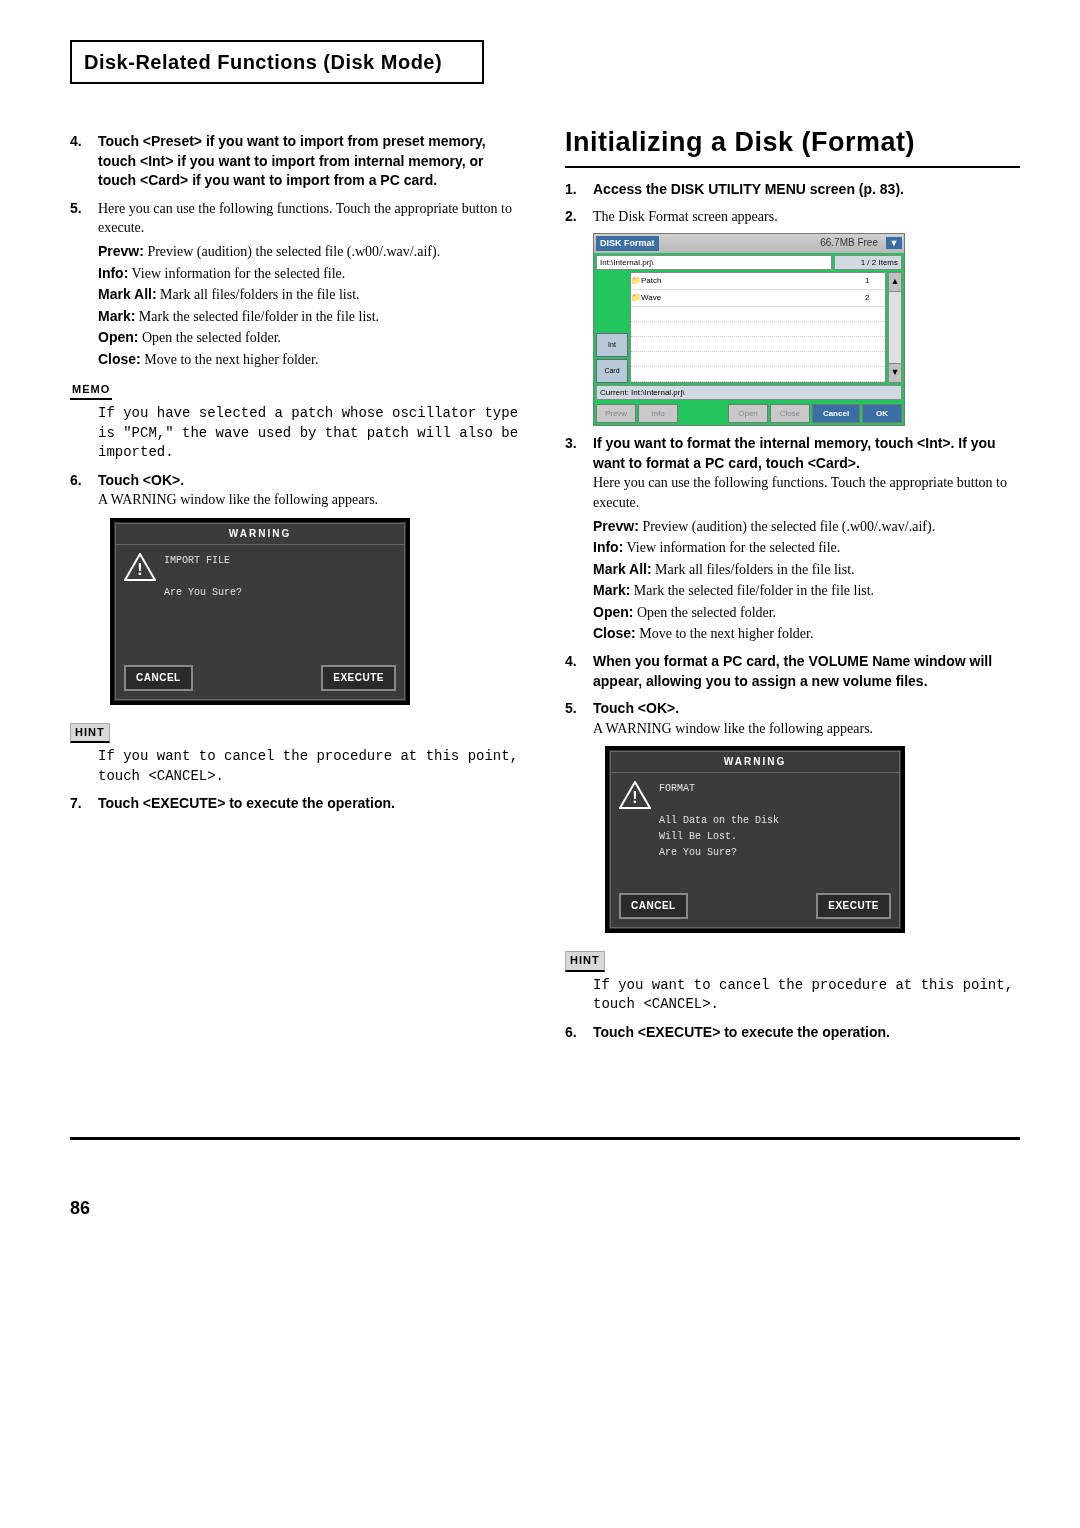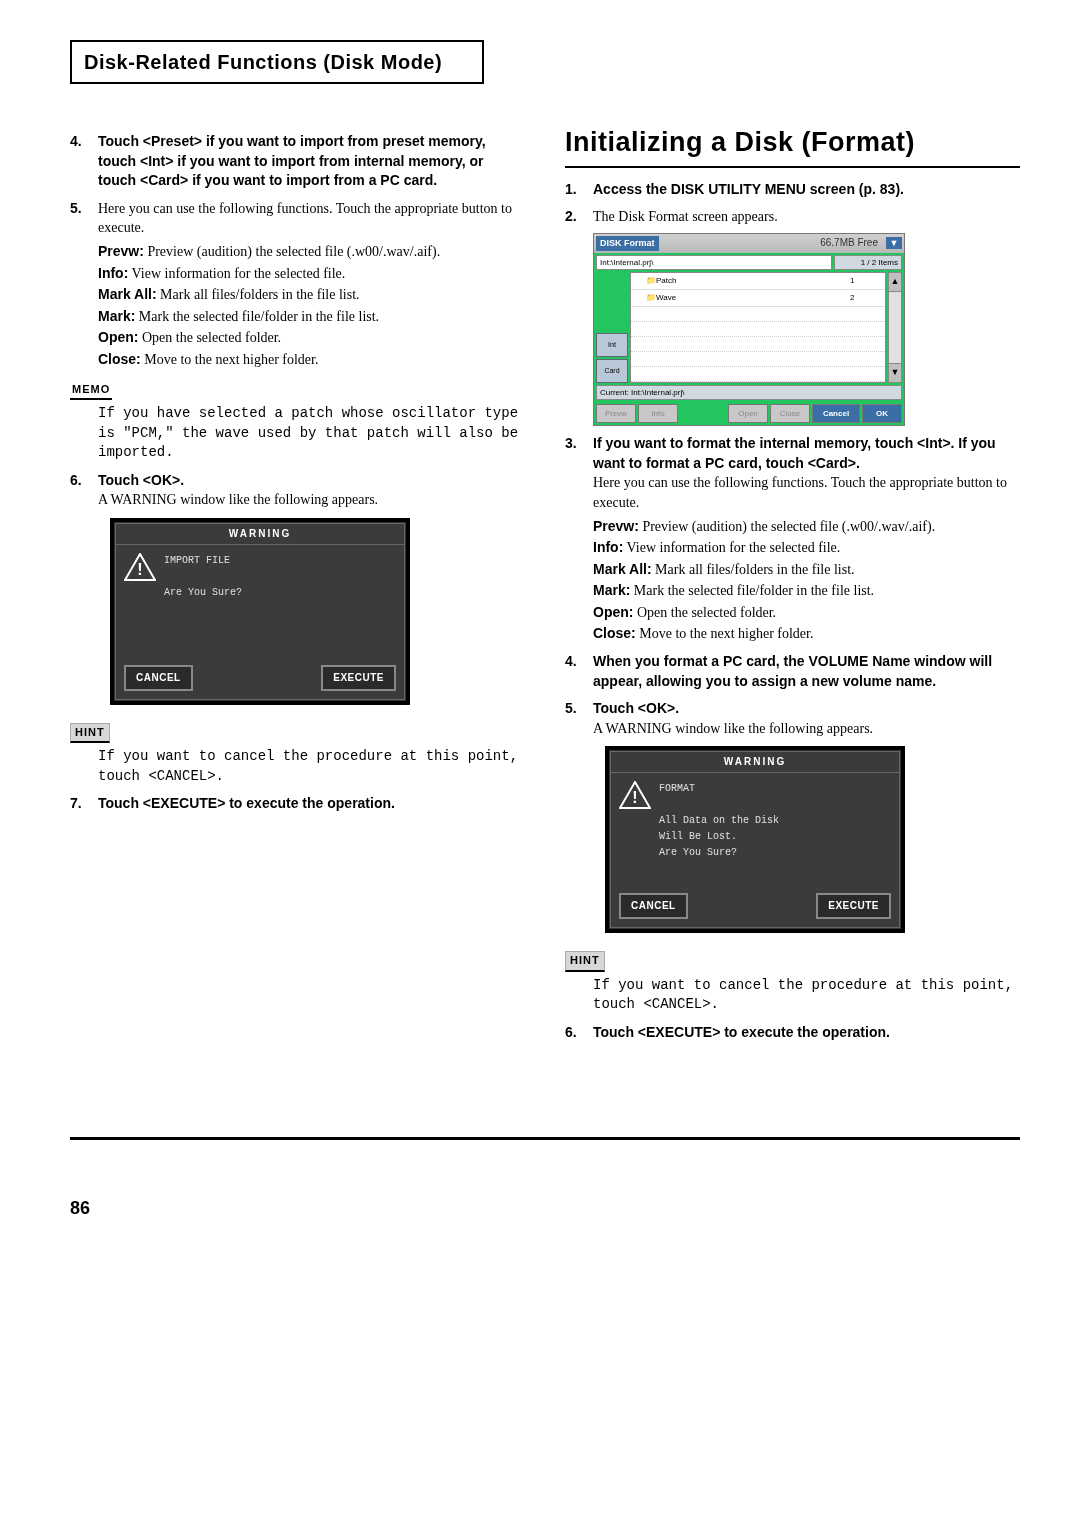--- a/index.html
+++ b/index.html
@@ -177,21 +177,21 @@
   .df-list {
     flex: 1;
     background: #fff;
     border: 1px solid #888;
     position: relative;
   }
   .df-row {
     display: flex;
     border-bottom: 1px solid #ddd;
     font-size: 8px;
-    padding: 2px 15px;
+    padding: 2px 0;
     height: 12px;
     align-items: center;
   }
   .df-row .col1 { flex: 1; }
   .df-row .col2 { width: 20px; text-align: left; }
   .df-empty-row { border-bottom: 1px dotted #ccc; height: 14px; }
   .df-scroll {
     width: 14px;
     display: flex;
     flex-direction: column;
@@ -449,21 +449,21 @@
 
     <div class="func-line"><span class="func-label">Prevw:</span><span> Preview (audition) the selected file (.w00/.wav/.aif).</span></div>
     <div class="func-line"><span class="func-label">Info:</span><span> View information for the selected file.</span></div>
     <div class="func-line"><span class="func-label">Mark All:</span><span> Mark all files/folders in the file list.</span></div>
     <div class="func-line"><span class="func-label">Mark:</span><span> Mark the selected file/folder in the file list.</span></div>
     <div class="func-line"><span class="func-label">Open:</span><span> Open the selected folder.</span></div>
     <div class="func-line"><span class="func-label">Close:</span><span> Move to the next higher folder.</span></div>
 
     <div class="step">
       <div class="step-num">4.</div>
-      <div class="step-body step-title">When you format a PC card, the VOLUME Name window will appear, allowing you to assign a new volume name.</div>
+      <div class="step-body step-title">When you format a PC card, the VOLUME Name window will appear, allowing you to assign a new volume files.</div>
     </div>
 
     <div class="step">
       <div class="step-num">5.</div>
       <div class="step-body">
         <div class="step-title">Touch &lt;OK&gt;.</div>
         <div class="step-text">A WARNING window like the following appears.</div>
       </div>
     </div>
 

